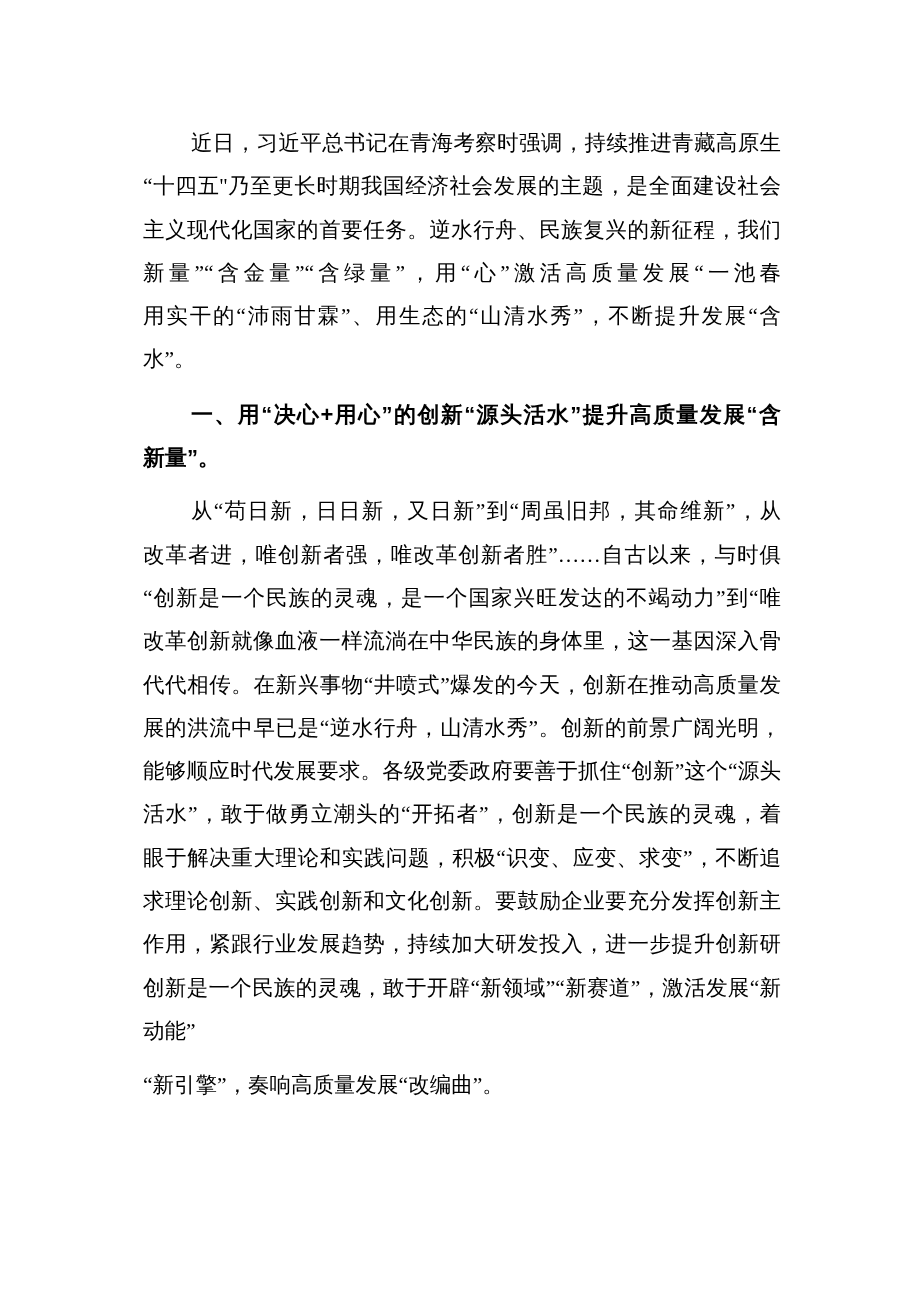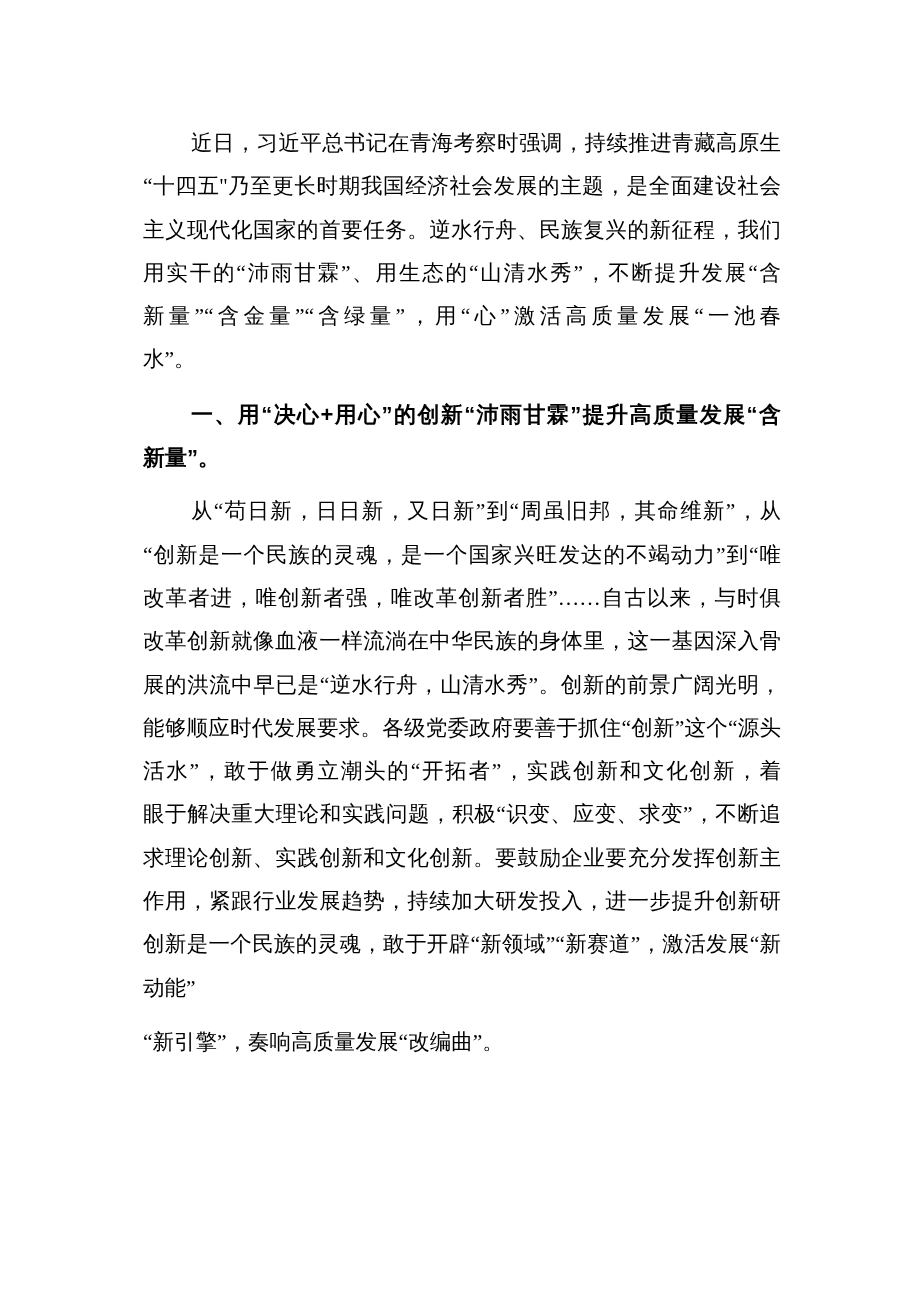--- a/index.html
+++ b/index.html
@@ -49,36 +49,37 @@
 </style>
 </head>
 <body>
 
 <div class="page">
   <div class="content">
       <div class="paragraph body">
         <div class="line indent">近日，习近平总书记在青海考察时强调，持续推进青藏高原生态</div>
         <div class="line">“十四五''乃至更长时期我国经济社会发展的主题，是全面建设社会</div>
         <div class="line">主义现代化国家的首要任务。逆水行舟、民族复兴的新征程，我们</div>
+        <div class="line">新量”“含金量”“含绿量”，用“心”激活高质量发展“一池春</div>
         <div class="line">用实干的“沛雨甘霖”、用生态的“山清水秀”，不断提升发展“含</div>
-        <div class="line">新量”“含金量”“含绿量”，用“心”激活高质量发展“一池春</div>
         <div class="line last">水”。</div>
       </div>
       <div class="paragraph heading">
-        <div class="line indent">一、用“决心+用心”的创新“沛雨甘霖”提升高质量发展“含</div>
+        <div class="line indent">一、用“决心+用心”的创新“源头活水”提升高质量发展“含</div>
         <div class="line last">新量”。</div>
       </div>
       <div class="paragraph body">
         <div class="line indent">从“苟日新，日日新，又日新”到“周虽旧邦，其命维新”，从</div>
+        <div class="line">改革者进，唯创新者强，唯改革创新者胜”……自古以来，与时俱进、</div>
         <div class="line">“创新是一个民族的灵魂，是一个国家兴旺发达的不竭动力”到“唯</div>
-        <div class="line">改革者进，唯创新者强，唯改革创新者胜”……自古以来，与时俱进、</div>
         <div class="line">改革创新就像血液一样流淌在中华民族的身体里，这一基因深入骨髓，</div>
+        <div class="line">代代相传。在新兴事物“井喷式”爆发的今天，创新在推动高质量发</div>
         <div class="line">展的洪流中早已是“逆水行舟，山清水秀”。创新的前景广阔光明，</div>
         <div class="line">能够顺应时代发展要求。各级党委政府要善于抓住“创新”这个“源头</div>
-        <div class="line">活水”，敢于做勇立潮头的“开拓者”，实践创新和文化创新，着</div>
+        <div class="line">活水”，敢于做勇立潮头的“开拓者”，创新是一个民族的灵魂，着</div>
         <div class="line">眼于解决重大理论和实践问题，积极“识变、应变、求变”，不断追</div>
         <div class="line">求理论创新、实践创新和文化创新。要鼓励企业要充分发挥创新主体</div>
         <div class="line">作用，紧跟行业发展趋势，持续加大研发投入，进一步提升创新研发</div>
         <div class="line">创新是一个民族的灵魂，敢于开辟“新领域”“新赛道”，激活发展“新</div>
         <div class="line last">动能”</div>
       </div>
       <div class="paragraph body">
         <div class="line last">“新引擎”，奏响高质量发展“改编曲”。</div>
       </div>
     </div>

